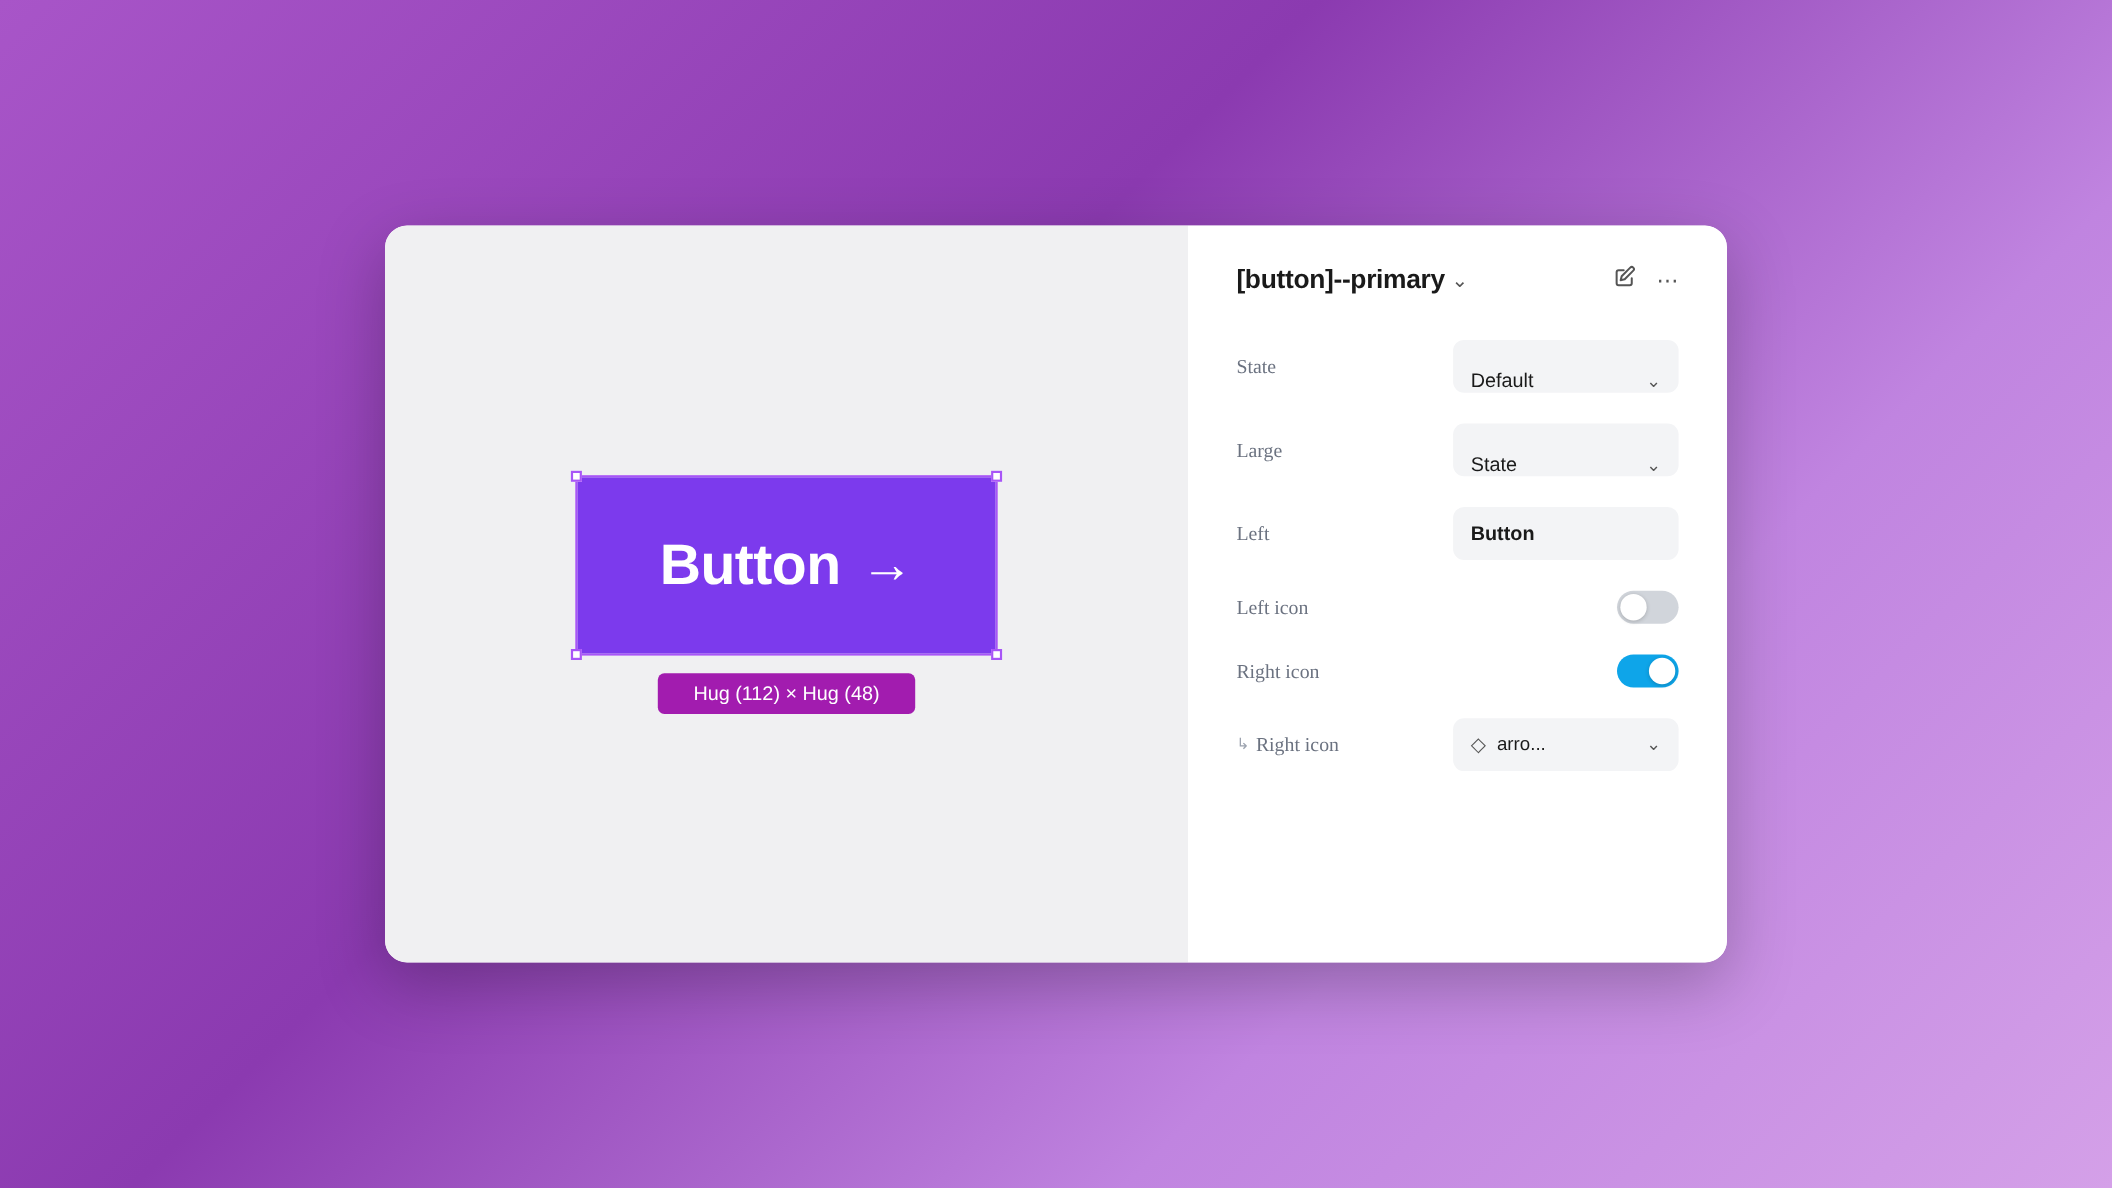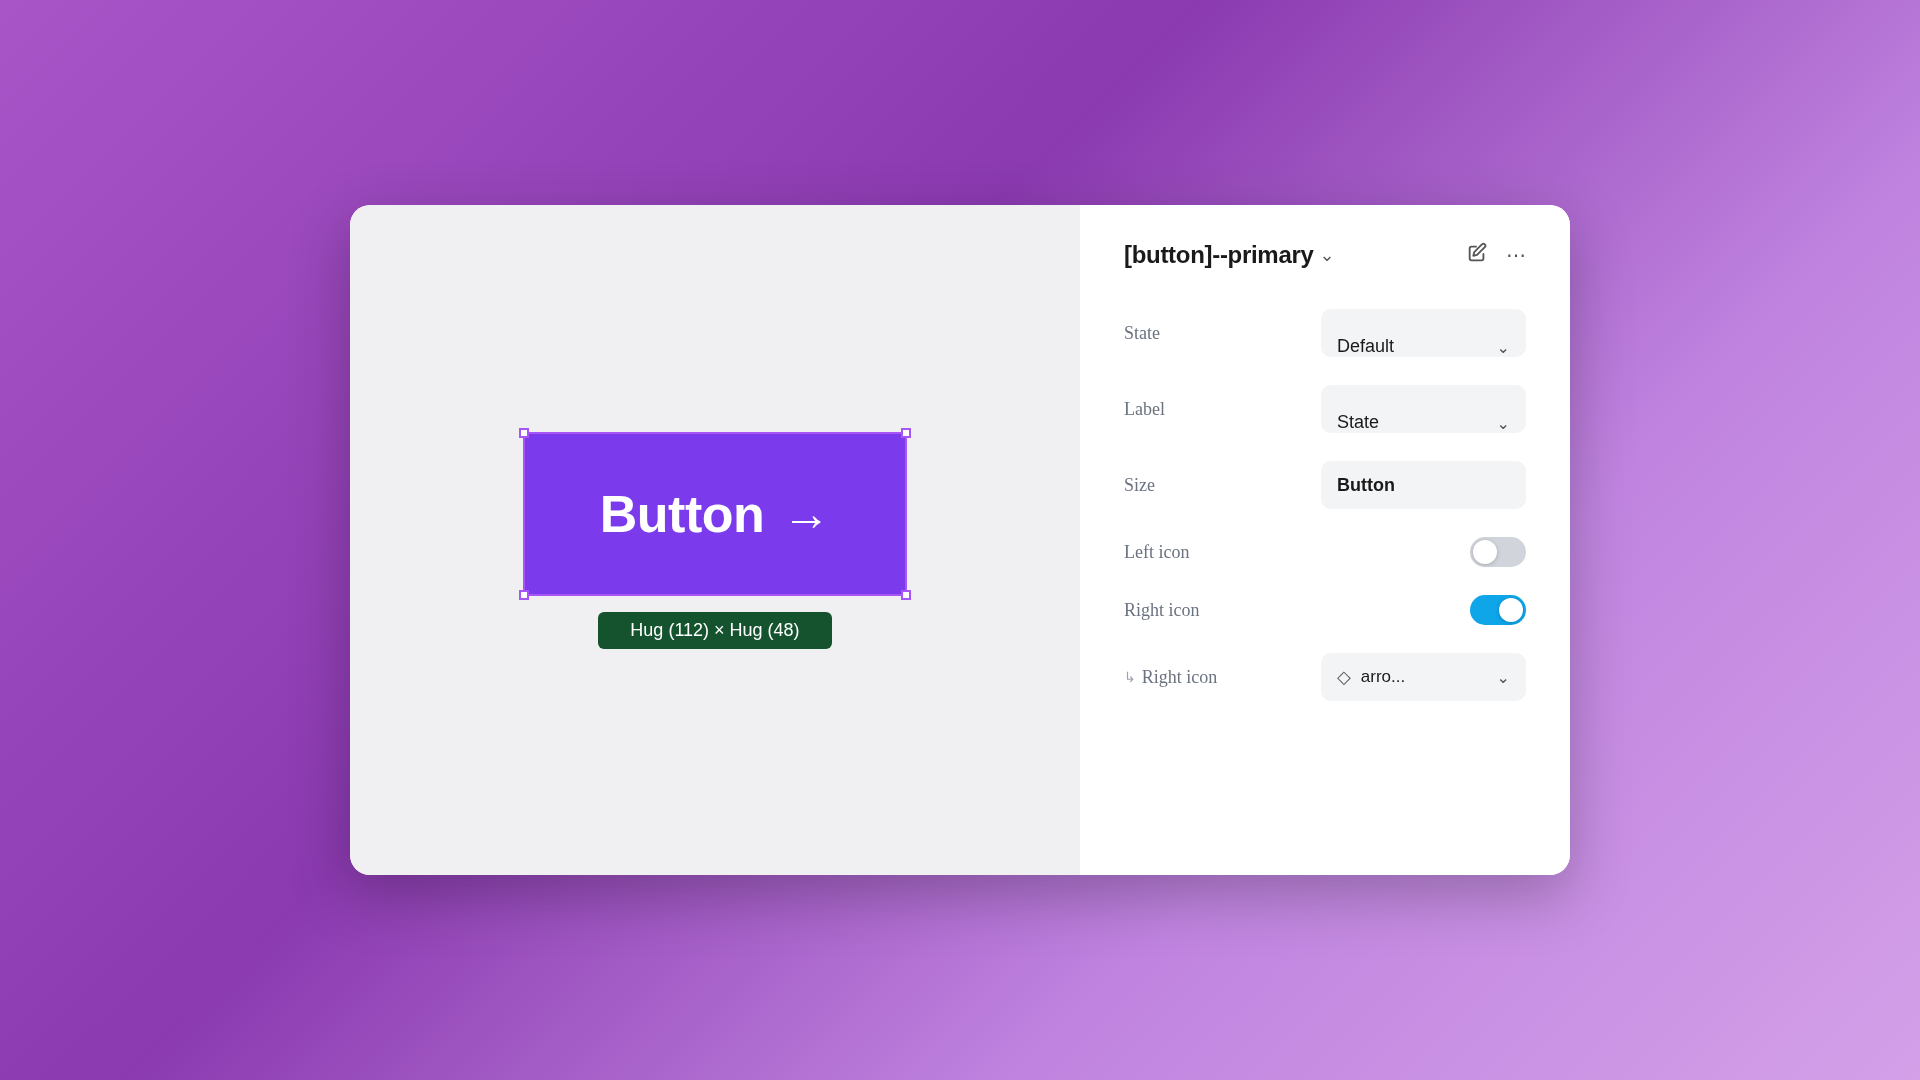--- a/index.html
+++ b/index.html
@@ -79,21 +79,21 @@
       letter-spacing: -0.5px;
     }
 
     .canvas-button-arrow {
       color: white;
       font-size: 48px;
       font-weight: 300;
     }
 
     .size-badge {
-      background: #14532d;
+      background: #a21caf;
       color: white;
       font-size: 18px;
       font-weight: 500;
       padding: 8px 32px;
       border-radius: 6px;
       margin-top: 4px;
     }
 
     
     .right-panel {
@@ -309,29 +309,29 @@
 
     <div class="property-row">
       <span class="property-label">State</span>
       <div class="dropdown">
         <span class="dropdown-value">Default</span>
         <span class="dropdown-chevron">⌄</span>
       </div>
     </div>
 
     <div class="property-row">
-      <span class="property-label">Label</span>
+      <span class="property-label">Large</span>
       <div class="dropdown">
         <span class="dropdown-value">State</span>
         <span class="dropdown-chevron">⌄</span>
       </div>
     </div>
 
     <div class="property-row">
-      <span class="property-label">Size</span>
+      <span class="property-label">Left</span>
       <div class="text-input">
         <span class="text-input-value">Button</span>
       </div>
     </div>
 
     <div class="property-row">
       <span class="property-label">Left icon</span>
       <div class="toggle off">
         <div class="toggle-thumb"></div>
       </div>

